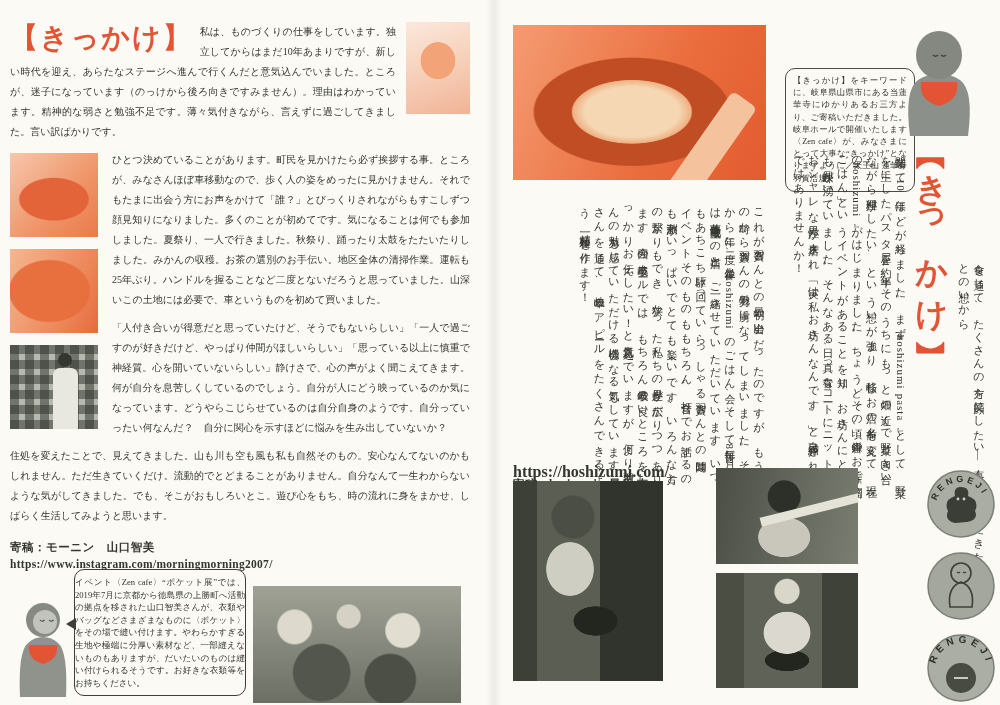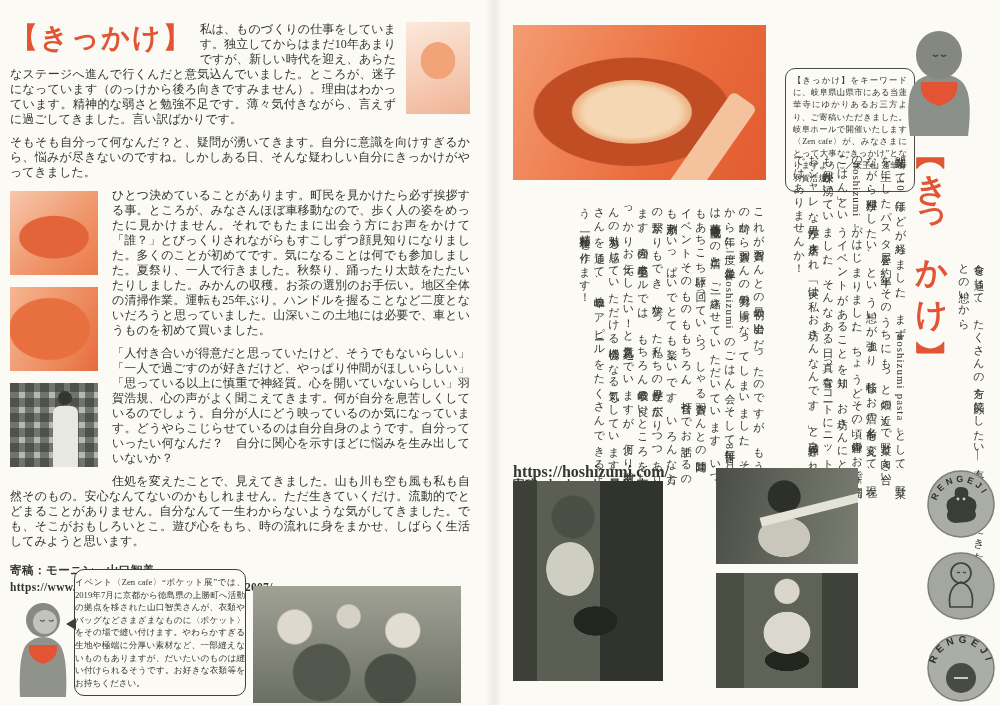--- a/index.html
+++ b/index.html
@@ -5,21 +5,21 @@
   :root{ --accent:#e25433; --ink:#33362e; --paper:#fbfaf5; }
   html,body{margin:0;padding:0;}
   body{
     width:1000px;height:705px;position:relative;overflow:hidden;
     background:var(--paper);color:var(--ink);
     font-family:"Liberation Serif","DejaVu Serif",serif;
   }
   
   .ph{background-size:cover;}
   .abs{position:absolute;}
-  p{margin:0 0 8px;font-size:12px;line-height:15px;text-align:justify;}
+  p{margin:0 0 8px;font-size:10px;line-height:20px;text-align:justify;}
   
   .lp{position:absolute;left:10px;top:22px;width:460px;}
   .bigtitle{
     float:left;color:var(--accent);font-weight:bold;font-size:28px;
     letter-spacing:2px;line-height:1.15;margin:0 7px 2px 0;
   }
   .tshirt{
     float:right;width:64px;height:92px;margin:0 0 6px 10px;
     background:
       radial-gradient(ellipse 46% 34% at 50% 42%, #f2a377 0 58%, rgba(0,0,0,0) 60%),
@@ -142,29 +142,28 @@
 </style>
 </head>
 <body>
 
 <div class="lp">
   <div>
     <span class="tshirt ph"></span>
     <span class="bigtitle">【きっかけ】</span>
     <p>私は、ものづくりの仕事をしています。独立してからはまだ10年あまりですが、新しい時代を迎え、あらたなステージへ進んで行くんだと意気込んでいました。ところが、迷子になっています（のっけから後ろ向きですみません）。理由はわかっています。精神的な弱さと勉強不足です。薄々気付きながら、言えずに過ごしてきました。言い訳ばかりです。</p>
   </div>
-  <p>そもそも自分って何なんだ？と、疑問が湧いてきます。自分に意識を向けすぎるから、悩みが尽きないのですね。しかしある日、そんな疑わしい自分にきっかけがやってきました。</p>
   <div>
     <div class="imgstrip">
       <div class="ph-skirt"></div>
       <div class="ph-cloth"></div>
       <div class="ph-wall"></div>
     </div>
     <p>ひとつ決めていることがあります。町民を見かけたら必ず挨拶する事。ところが、みなさんほぼ車移動なので、歩く人の姿をめったに見かけません。それでもたまに出会う方にお声をかけて「誰？」とびっくりされながらもすこしずつ顔見知りになりました。多くのことが初めてです。気になることは何でも参加しました。夏祭り、一人で行きました。秋祭り、踊ったり太鼓をたたいたりしました。みかんの収穫。お茶の選別のお手伝い。地区全体の清掃作業。運転も25年ぶり。ハンドルを握ることなど二度とないだろうと思っていました。山深いこの土地には必要で、車というものを初めて買いました。</p>
-    <p>「人付き合いが得意だと思っていたけど、そうでもないらしい」「一人で過ごすのが好きだけど、やっぱり仲間がほしいらしい」「思っている以上に慎重で神経質。心を開いていないらしい」羽賀浩規、心の声がよく聞こえてきます。何が自分を息苦しくしているのでしょう。自分が人にどう映っているのか気になっています。どうやらこじらせているのは自分自身のようです。自分っていったい何なんだ？　自分に関心を示すほどに悩みを生み出していないか？</p>
+    <p>「人付き合いが得意だと思っていたけど、そうでもないらしい」「一人で過ごすのが好きだけど、やっぱり仲間がほしいらしい」「思っている以上に慎重で神経質。心を開いていないらしい」静けさで、心の声がよく聞こえてきます。何が自分を息苦しくしているのでしょう。自分が人にどう映っているのか気になっています。どうやらこじらせているのは自分自身のようです。自分っていったい何なんだ？　自分に関心を示すほどに悩みを生み出していないか？</p>
   </div>
   <p style="clear:right">住処を変えたことで、見えてきました。山も川も空も風も私も自然そのもの。安心なんてないのかもしれません。ただ生きていくだけ。流動的でとどまることがありません。自分なんて一生わからないような気がしてきました。でも、そこがおもしろいとこ。遊び心をもち、時の流れに身をまかせ、しばらく生活してみようと思います。</p>
   <div class="credit">寄稿：モーニン　山口智美</div>
   <div class="url">https://www.instagram.com/morningmorning2007/</div>
 </div>
 
 <div class="abs jizo1">
   <svg width="58" height="104" viewBox="0 0 58 104">
     <path d="M6,100 Q4,54 14,46 Q20,40 29,40 Q38,40 44,46 Q54,54 52,100 Z" fill="#8f938c"></path>
     <circle cx="29" cy="23" r="17" fill="#868a83"></circle>

